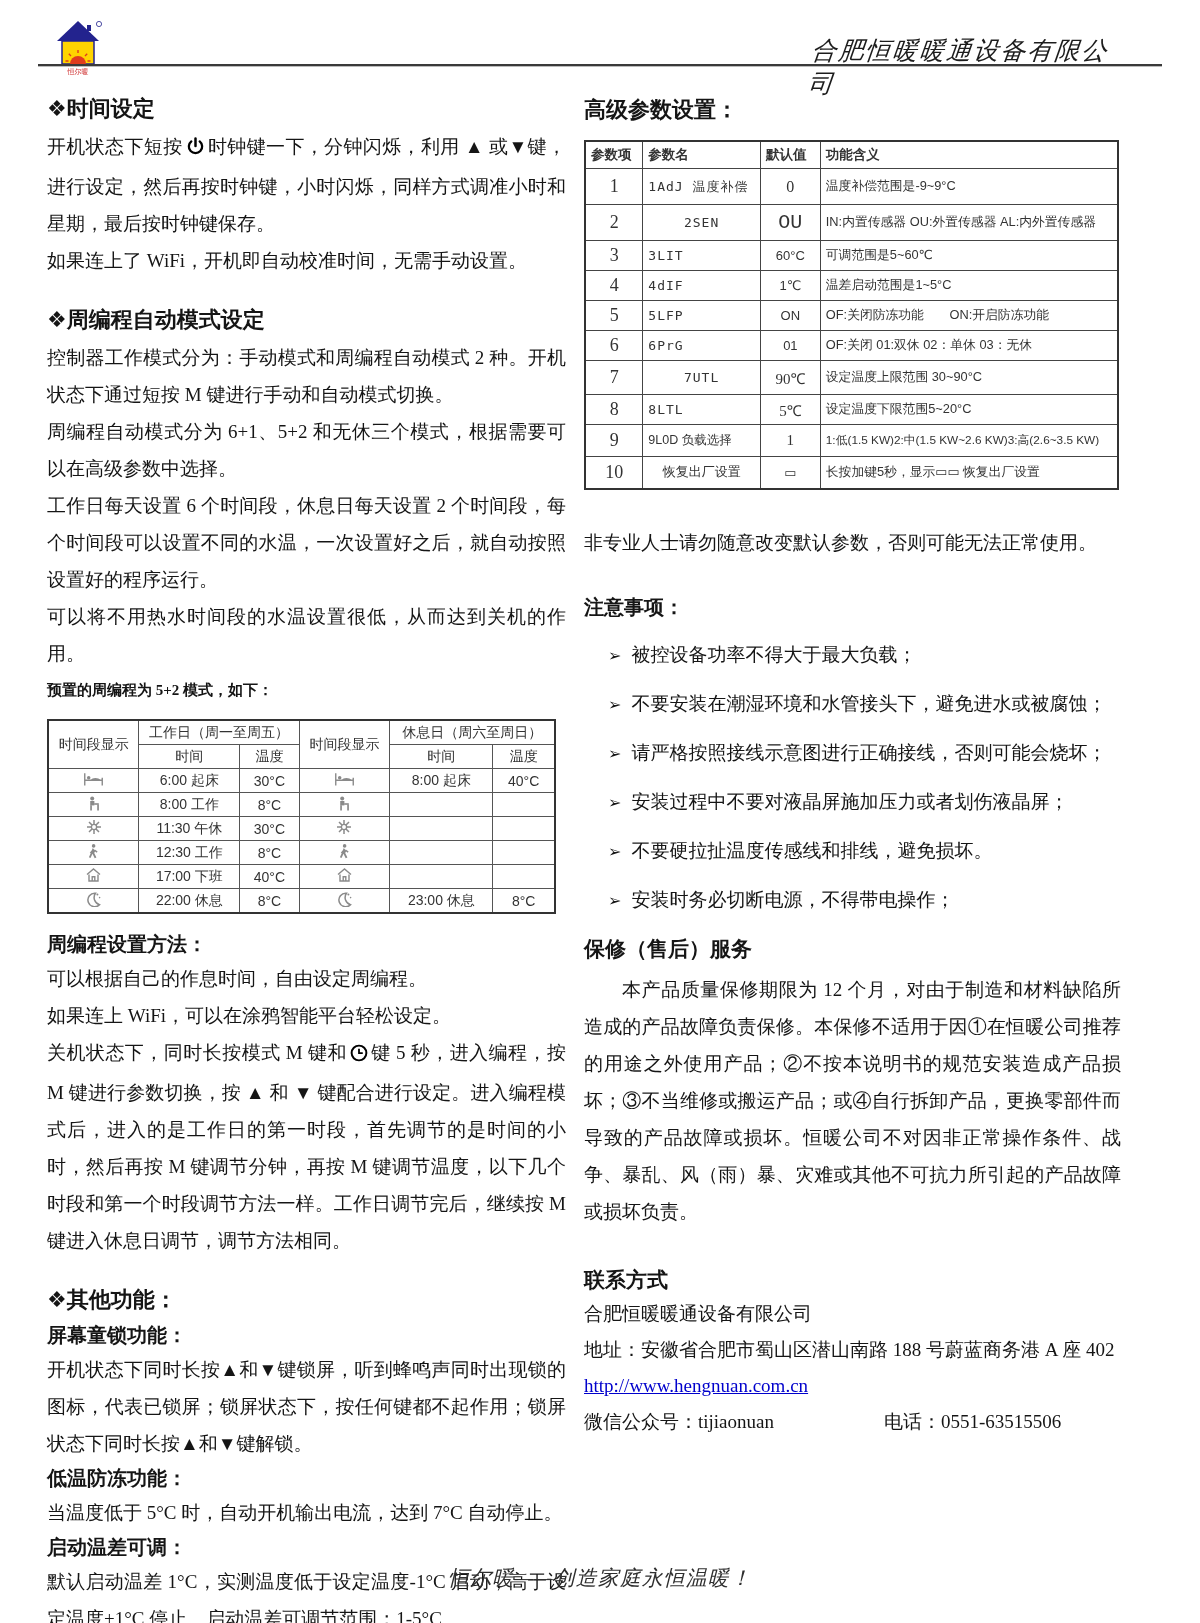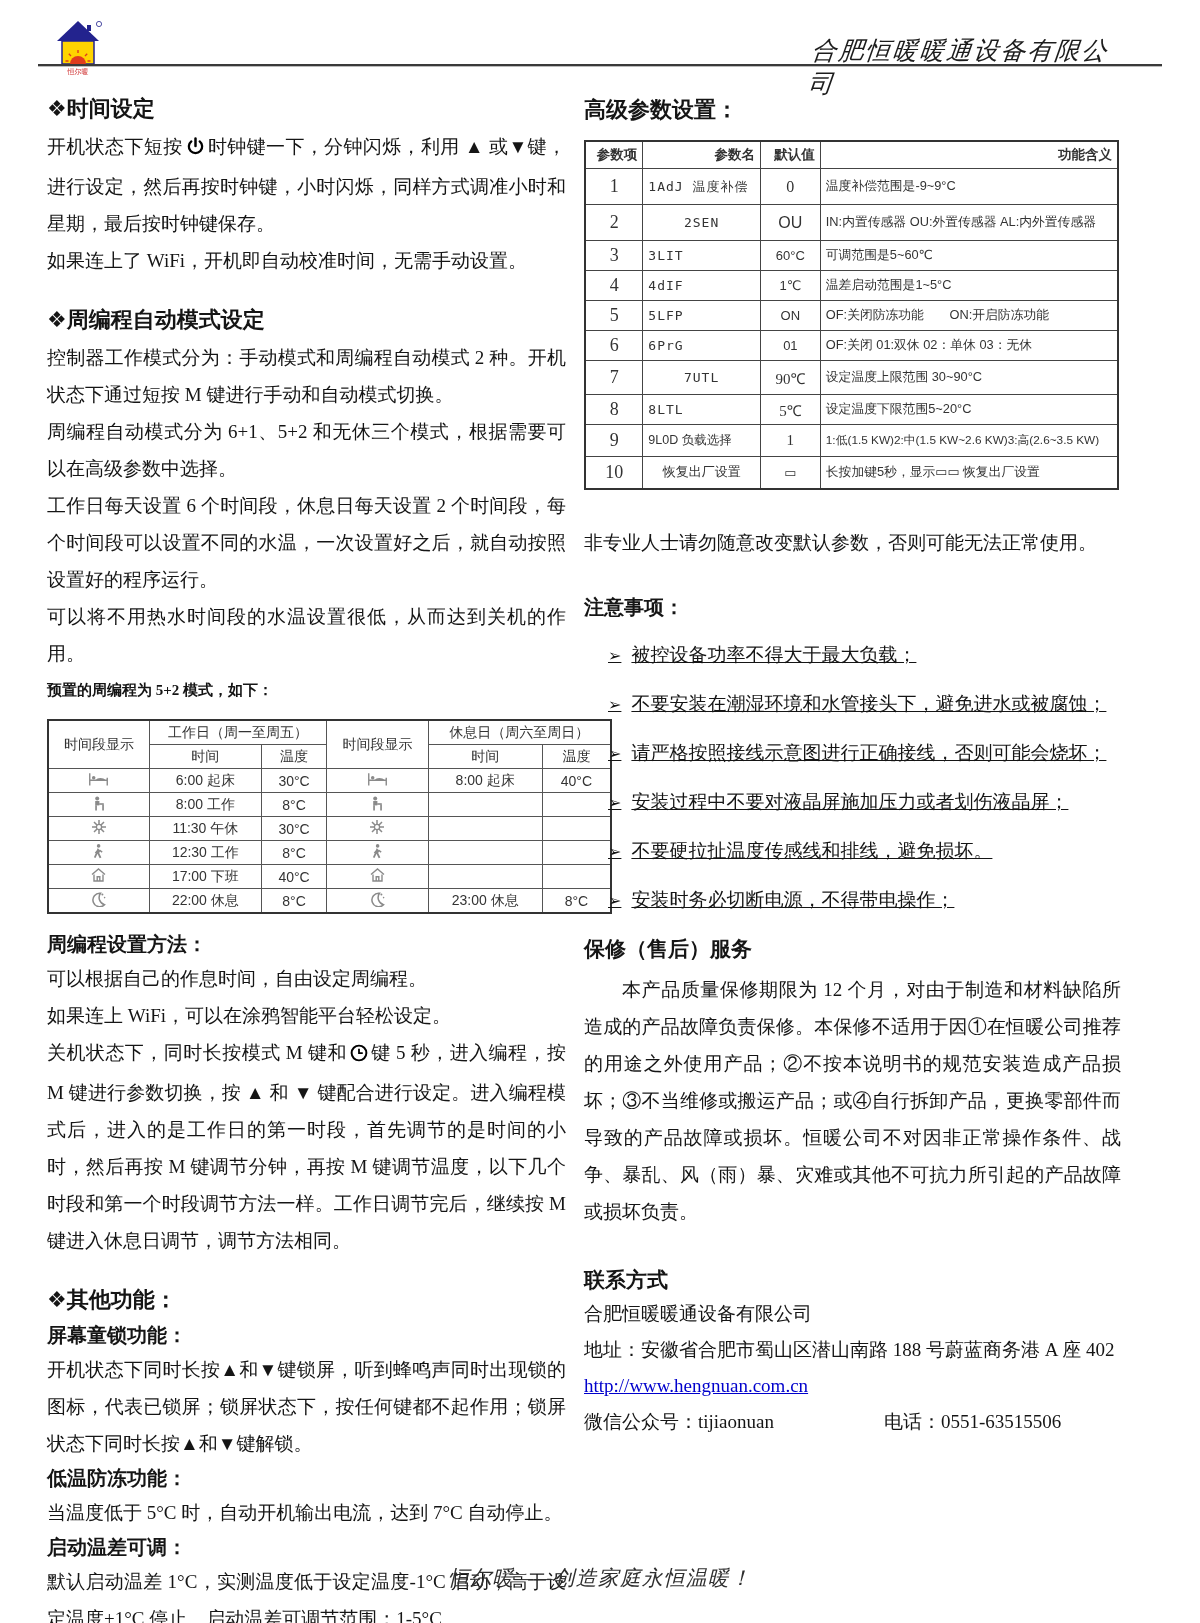--- a/index.html
+++ b/index.html
@@ -30,41 +30,41 @@
     font-family:"Liberation Sans","DejaVu Sans",sans-serif;
     font-weight:bold; font-size:20px; line-height:32px; margin:0;
   }
   p.body { font-size:19px; line-height:37px; margin:0; text-align:justify; }
   .bold-note { font-weight:bold; font-size:15px; line-height:37px; margin:0; }
   .gap-lg { margin-top:26px; }
   .gap-md { margin-top:14px; }
   .inline-ico { display:inline-block; vertical-align:-3px; margin:0 3px; }
   
   table.week {
-    border-collapse:collapse; width:565px; margin-top:10px;
+    border-collapse:collapse; width:509px; margin-top:10px;
     font-family:"Liberation Sans","DejaVu Sans",sans-serif;
     font-size:14px; color:#333; text-align:center;
     border:2px solid #333;
   }
   table.week td { border:1px solid #555; padding:1px 2px; height:21px; }
   table.week .hd { font-size:14px; color:#333; }
   
   table.adv {
     border-collapse:collapse; width:535px; margin-top:14px;
     font-family:"Liberation Sans","DejaVu Sans",sans-serif;
     font-size:13px; color:#333; border:2px solid #333;
   }
   table.adv td, table.adv th { border:1px solid #444; padding:4px 5px; }
-  table.adv th { font-size:13.5px; text-align:right; }
+  table.adv th { font-size:13.5px; text-align:left; }
   table.adv td.no { text-align:center; font-family:"Liberation Serif",serif; font-size:18px; }
   table.adv td.def { text-align:center; }
   .seg { font-family:"DejaVu Sans Mono",monospace; letter-spacing:1px; }
   table.adv td.mean { font-size:12.8px; }
   
-  .note-item { font-size:19px; line-height:32px; margin:16px 0 7px 0; padding-left:24px;text-decoration:underline; }
+  .note-item { font-size:19px; line-height:32px; margin:16px 0 7px 0; padding-left:24px; }
   .note-item .arrow { margin:0 10px 0 0; font-family:"DejaVu Sans",sans-serif; font-size:16px; }
   
   .warranty-body { font-size:19px; line-height:37px; margin:0; text-align:justify; text-indent:2em; }
   .contact-line { font-size:19px; line-height:36px; margin:0; }
   a.url { color:#0000cc; text-decoration:underline; font-size:19px; line-height:36px; }
   .contact-row { display:flex; font-size:19px; line-height:36px; }
   .contact-row .wechat { width:300px; }
   .footer-slogan {
     position:absolute; left:0; top:1564px; width:1200px; text-align:center;
     font-style:italic; font-size:21px; letter-spacing:1px; color:#2f2f2f;
@@ -287,21 +287,21 @@
       </tr>
       <tr style="height:36px;">
         <td class="no">1</td>
         <td class="seg">1AdJ 温度补偿</td>
         <td class="def" style="font-family:'Liberation Serif',serif;font-size:16px;">0</td>
         <td class="mean">温度补偿范围是-9~9°C</td>
       </tr>
       <tr style="height:36px;">
         <td class="no">2</td>
         <td class="seg" style="text-align:center;">2SEN</td>
-        <td class="def" style="font-family:Liberation Sans, sans-serif;font-size:16px;">OU</td>
+        <td class="def" style="font-family:Liberation Mono, monospace;font-size:20px;">OU</td>
         <td class="mean">IN:内置传感器  OU:外置传感器  AL:内外置传感器</td>
       </tr>
       <tr>
         <td class="no">3</td>
         <td class="seg">3LIT</td>
         <td class="def">60°C</td>
         <td class="mean">可调范围是5~60℃</td>
       </tr>
       <tr>
         <td class="no">4</td>

